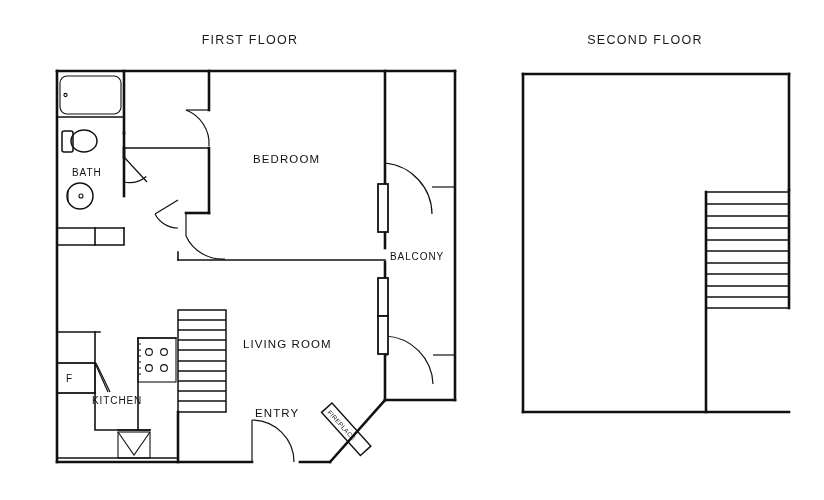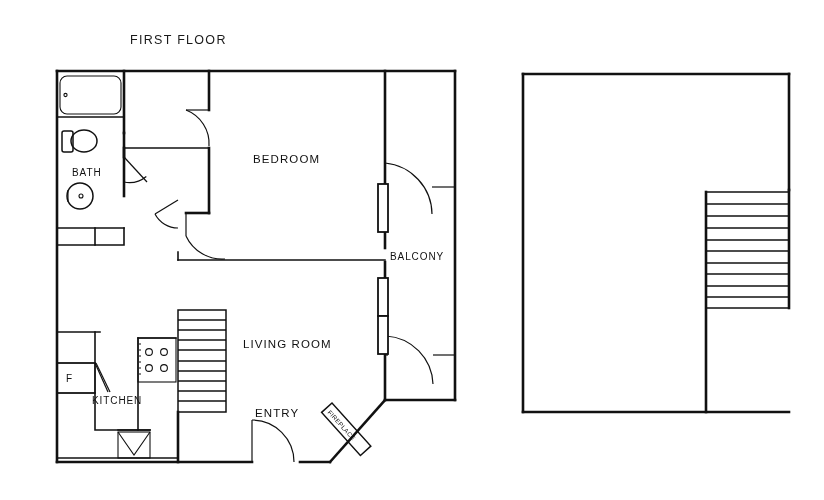--- a/index.html
+++ b/index.html
@@ -19,20 +19,21 @@
     width: 824px;
     height: 500px;
   }
   .floor-title {
     position: absolute;
     font-size: 12.5px;
     letter-spacing: 1.3px;
     color: #1a1a1a;
     font-family: "Liberation Sans", sans-serif;
     white-space: nowrap;
+    text-align: center;
   }
   #first-floor-title {
     left: 130px;
     top: 33px;
     width: 240px;
   }
   #second-floor-title {
     left: 525px;
     top: 33px;
     width: 240px;
@@ -100,20 +101,21 @@
     stroke-width: 1.8;
   }
 </style>
 </head>
 <body>
 
 <div id="plan-root">
 
   <div class="floor-title" id="first-floor-title">FIRST FLOOR</div>
 
+  <div class="floor-title" id="second-floor-title">SECOND FLOOR</div>
 
   <svg class="plan-svg" viewBox="0 0 824 500" xmlns="http://www.w3.org/2000/svg">
 
     <g>
 
       <g>
 
         <path class="wall" d="M 57 71 L 455 71"></path>
 
         <path class="wall" d="M 57 71 L 57 462"></path>

